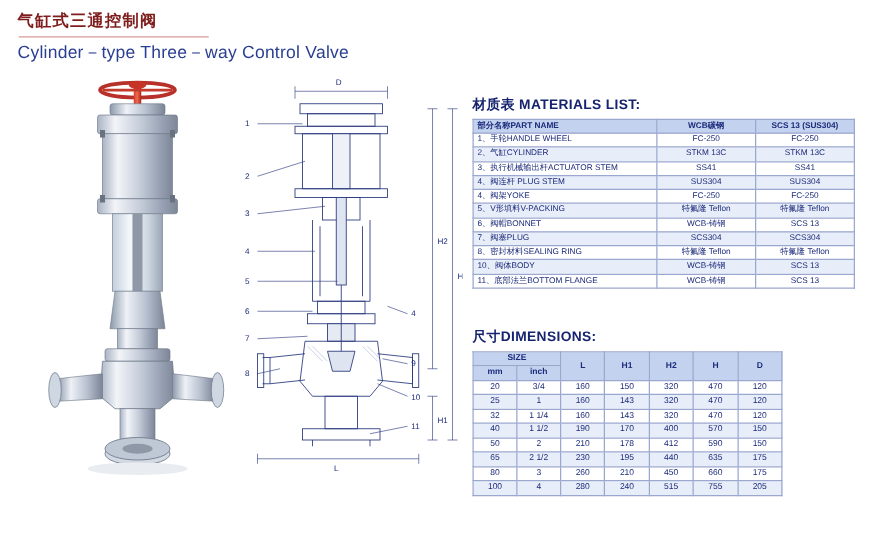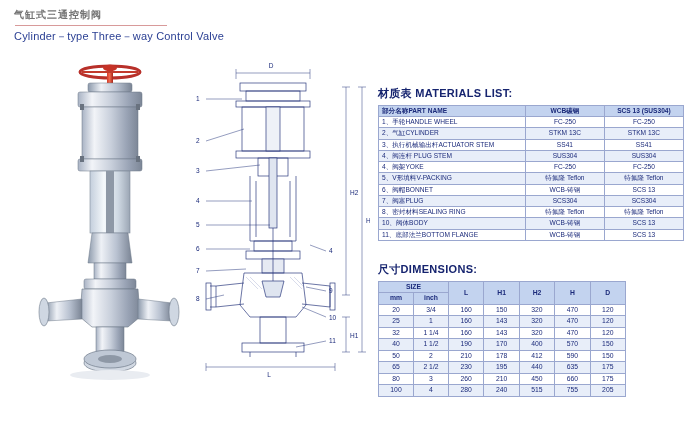--- a/index.html
+++ b/index.html
@@ -6,30 +6,30 @@
   body{
     width:697px;height:433px;
     background:#fff;
     font-family:"Liberation Sans", sans-serif;
     color:#1a1a6e;
     overflow:hidden;
     position:relative;
   }
   
   #title-block{position:absolute;left:14px;top:8px;width:340px;}
-  #title-cn{font-size:10px;color:#737373;font-weight:bold;letter-spacing:1px;}
+  #title-cn{font-size:13px;color:#7f1d1d;font-weight:bold;letter-spacing:1px;}
   #title-rule{width:152px;height:1px;background:#d89a9a;margin:3px 0 3px 1px;}
-  #title-en{font-size:11px;color:#2a3f93;letter-spacing:.2px;}
+  #title-en{font-size:14px;color:#2a3f93;letter-spacing:.2px;}
 
   
   #drawing{position:absolute;left:10px;top:55px;width:360px;height:370px;}
   #drawing svg{position:absolute;left:0;top:0;}
 
   
-  #materials{position:absolute;left:378px;top:86px;width:306px;}
+  #materials{position:absolute;left:378px;top:76px;width:306px;}
   #dimensions{position:absolute;left:378px;top:262px;width:248px;}
 
   .sec-head{font-size:11px;font-weight:bold;color:#16246f;margin-bottom:4px;letter-spacing:.3px;}
 
   table{border-collapse:collapse;width:100%;font-size:6.6px;color:#1b2a7a;}
   table td,table th{border:.5px solid #9aa7cf;padding:1px 2px;line-height:1.25;font-weight:normal;text-align:center;}
   thead td{background:#c3d3ef;font-weight:bold;font-size:6.6px;}
   tbody tr:nth-child(odd){background:#ffffff;}
   tbody tr:nth-child(even){background:#e8eef9;}
 

